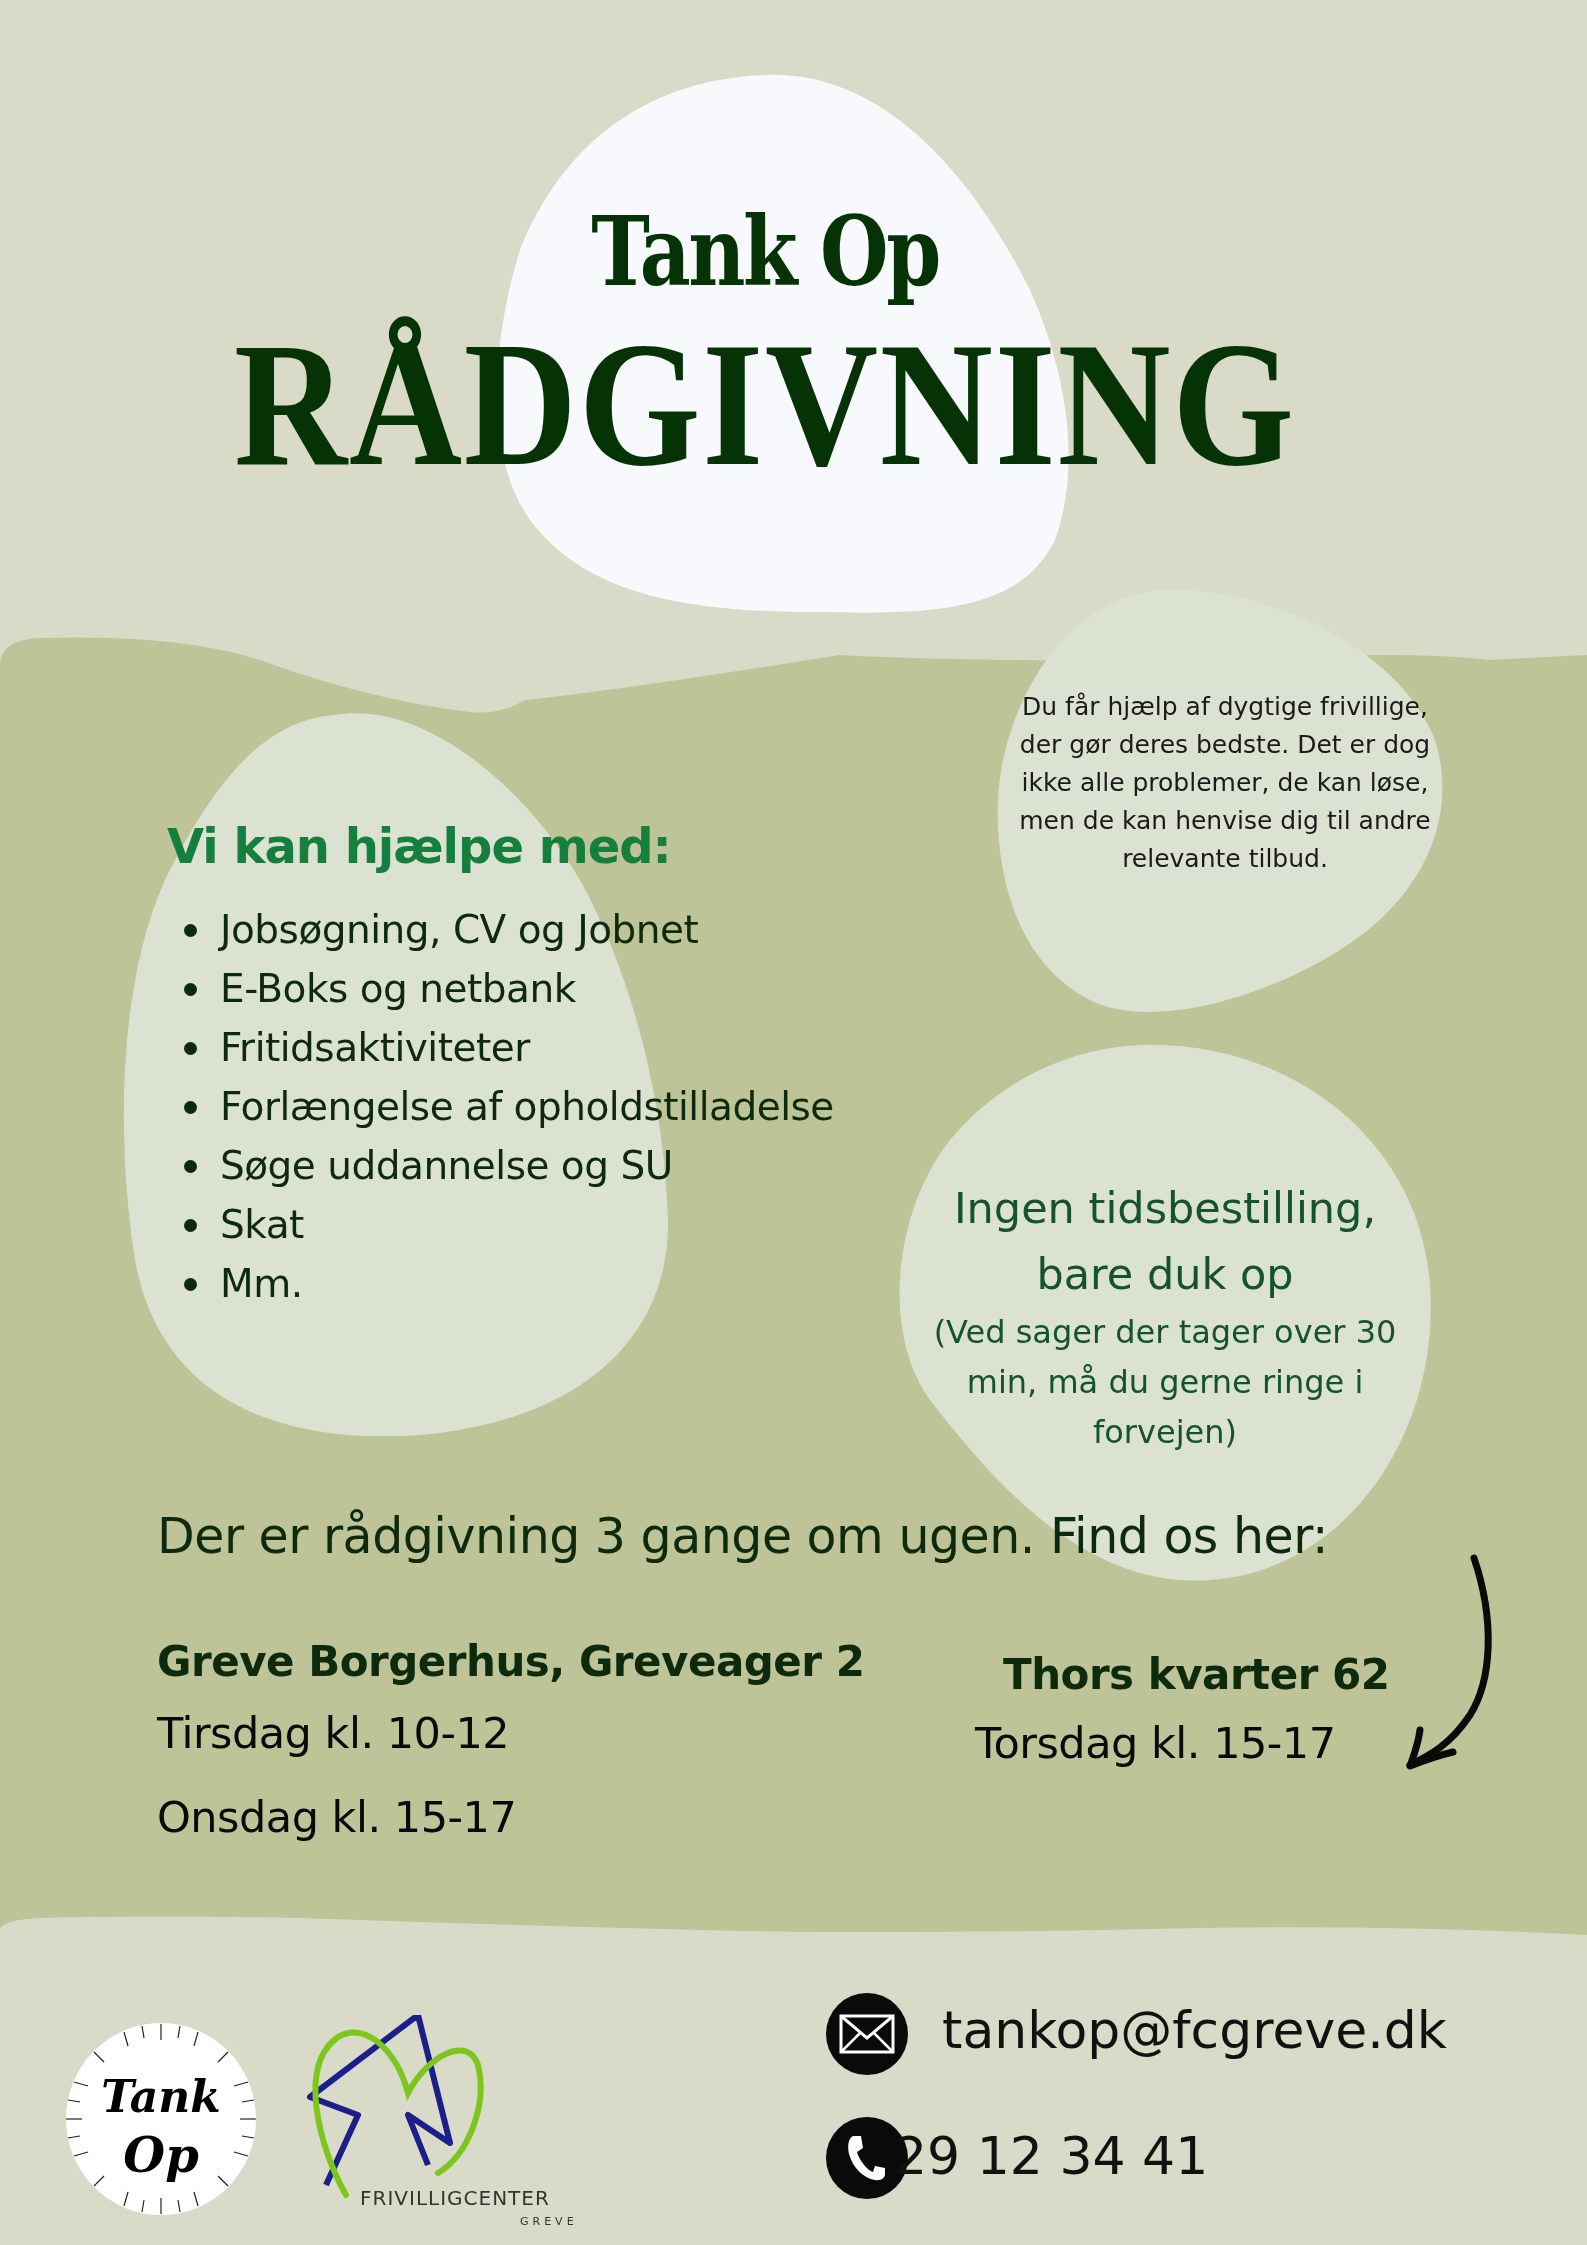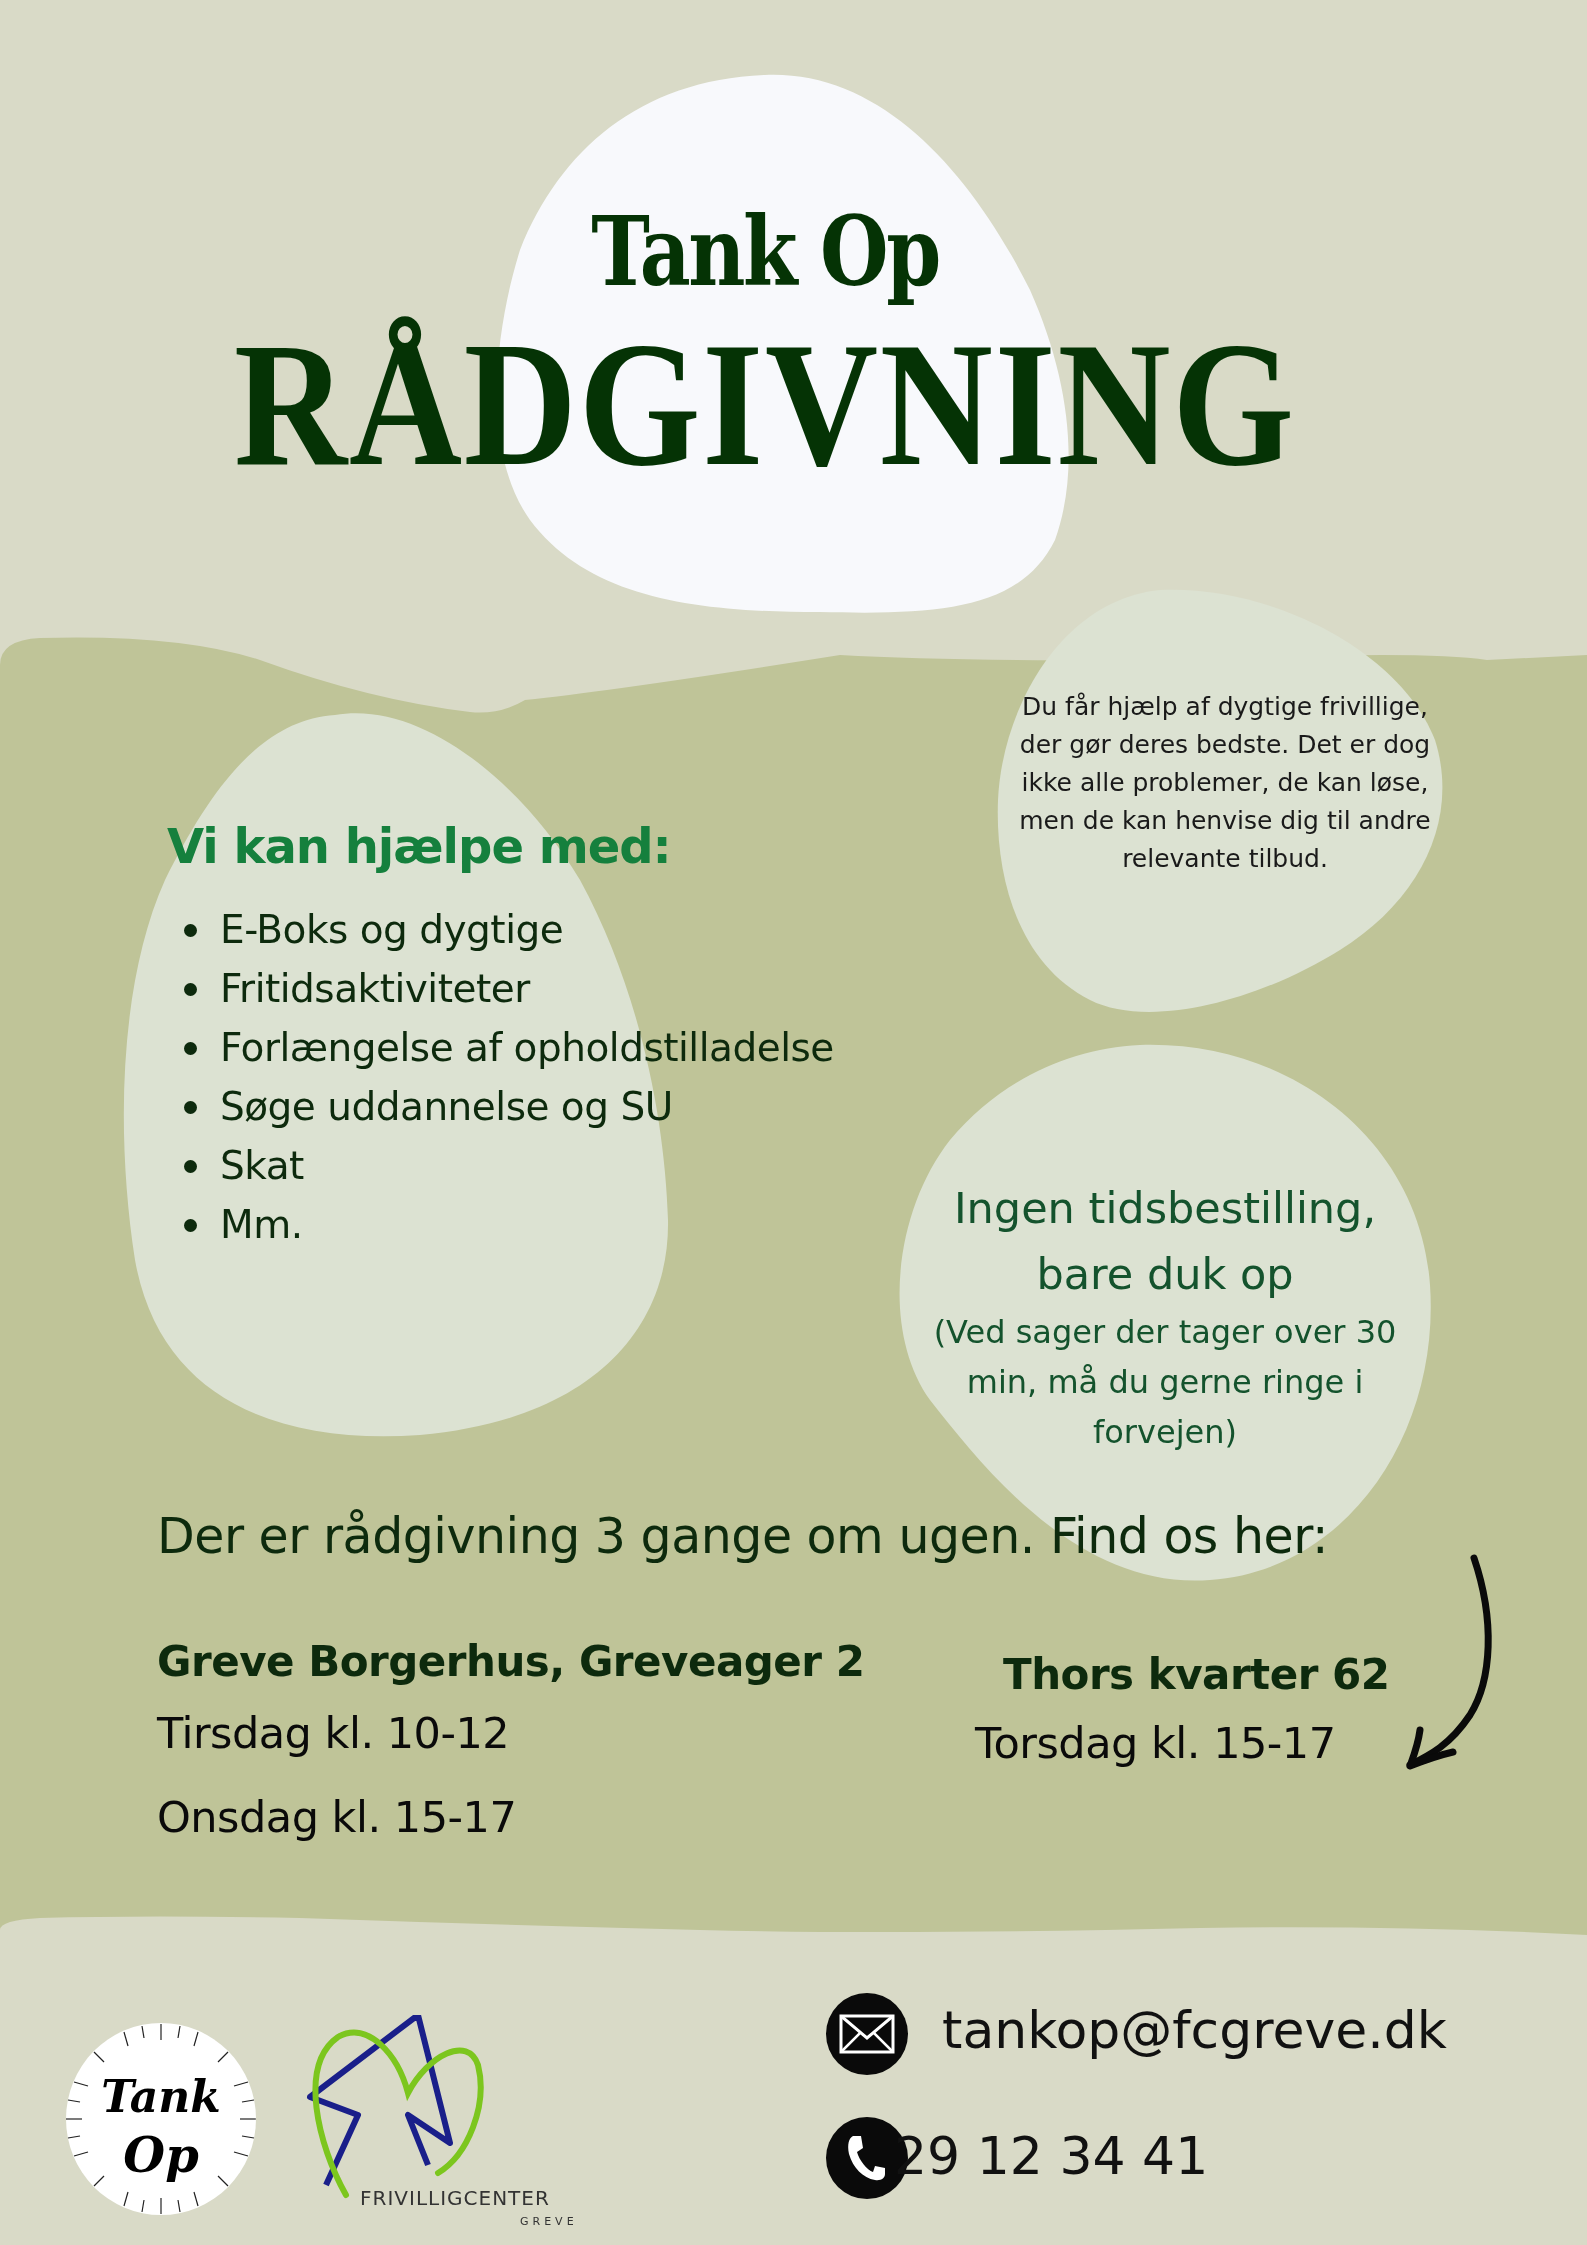--- a/index.html
+++ b/index.html
@@ -40,21 +40,22 @@
 
   <path d="M1140 1045 C1290 1040 1420 1140 1430 1285 C1440 1430 1350 1570 1210 1580 C1080 1590 985 1470 930 1400 C880 1330 895 1210 950 1140 C1000 1080 1070 1048 1140 1045 Z" fill="#dce2d2"></path>
 
 </svg>
 
 <div class="abs title-small">Tank Op</div>
 <div class="abs title-big">RÅDGIVNING</div>
 
 <div class="abs help-heading">Vi kan hjælpe med:</div>
 <ul class="abs help-list">
-  <li><span class="dot"></span><span>E-Boks og dygtige</span></li>
+  <li><span class="dot"></span><span>Jobsøgning, CV og Jobnet</span></li>
+  <li><span class="dot"></span><span>E-Boks og netbank</span></li>
   <li><span class="dot"></span><span>Fritidsaktiviteter</span></li>
   <li><span class="dot"></span><span>Forlængelse af opholdstilladelse</span></li>
   <li><span class="dot"></span><span>Søge uddannelse og SU</span></li>
   <li><span class="dot"></span><span>Skat</span></li>
   <li><span class="dot"></span><span>Mm.</span></li>
 </ul>
 
 <div class="abs info-text">Du får hjælp af dygtige frivillige, der gør deres bedste. Det er dog ikke alle problemer, de kan løse, men de kan henvise dig til andre relevante tilbud.</div>
 
 <div class="abs walkin">

